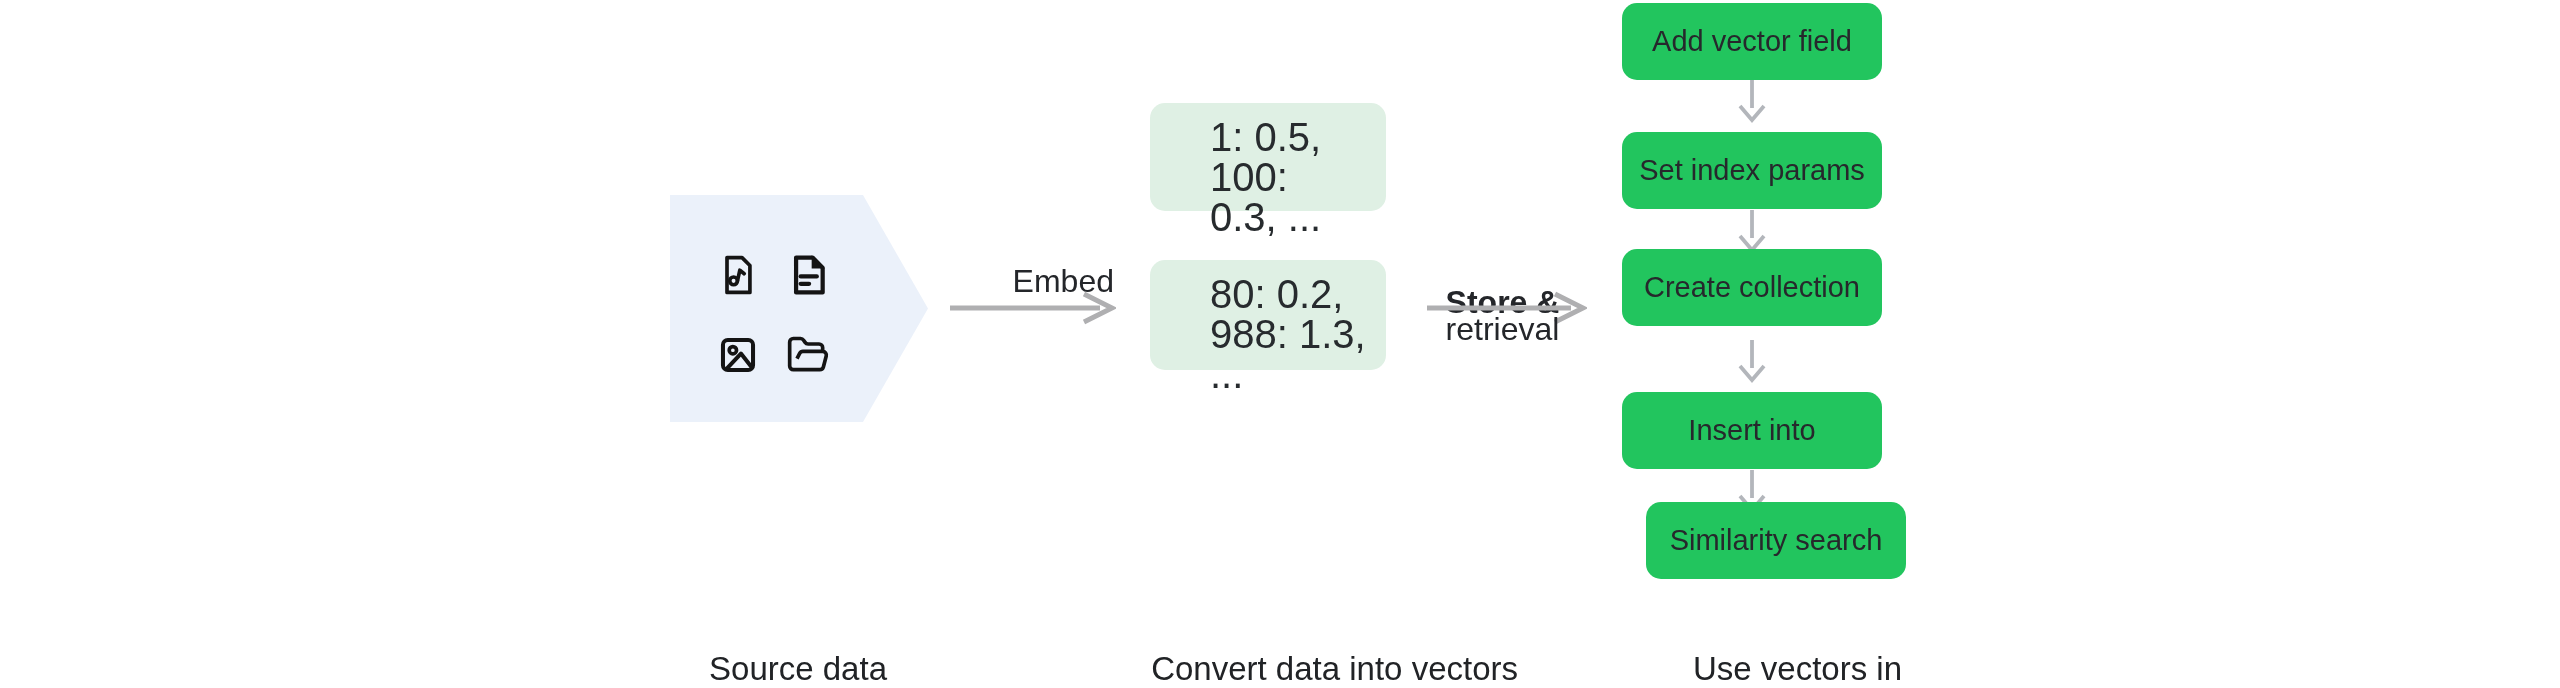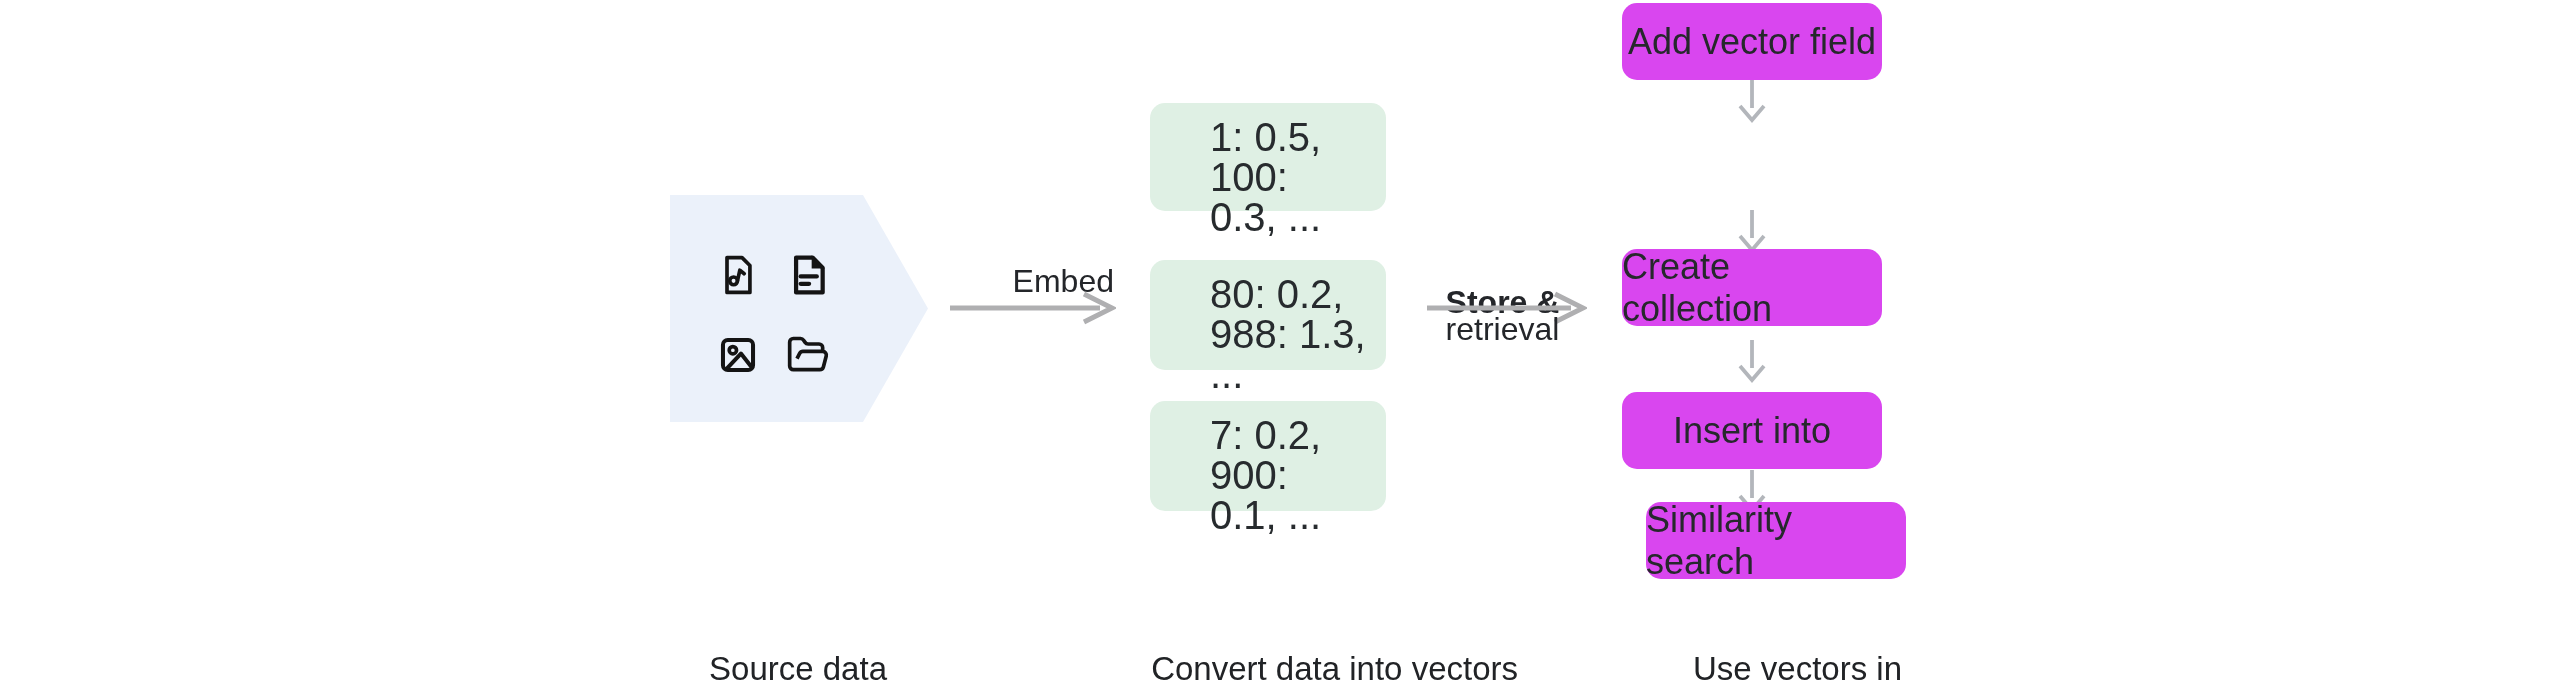--- a/index.html
+++ b/index.html
@@ -37,23 +37,23 @@
     background:#DFF0E4;border-radius:15px;
     box-sizing:border-box;padding:14px 0 0 60px;
     font-size:40px;line-height:40px;color:#272B2E;
   }
   .vec1{top:103px;}
   .vec2{top:260px;height:110px;}
   .vec3{top:401px;height:110px;}
   
   .step-box{
     position:absolute;left:1622px;width:260px;height:77px;
-    background:#d946ef;border-radius:15px;
+    background:#22c55e;border-radius:15px;
     display:flex;align-items:center;justify-content:center;
-    font-size:36px;color:#26282C;
+    font-size:29px;color:#26282C;
   }
   .step1{top:3px;}.step2{top:132px;}.step3{top:249px;}.step4{top:392px;}.step5{top:502px;margin-left:24px;}
   .down-arrow{position:absolute;left:1737px;width:30px;height:44px;}
   .down-arrow line,.down-arrow polyline{stroke:#B3B6BB;stroke-width:3.8;fill:none;}
   .da1{top:79px;}.da2{top:209px;}.da3{top:339px;}.da4{top:469px;}
   
   .col-label{
     position:absolute;top:650px;height:38px;
     font-size:33px;line-height:38px;text-align:right;color:#212326;
   }
@@ -97,37 +97,34 @@
   </svg>
 
   <div class="vec-box vec1">
     <div>1: 0.5, 100:</div>
     <div>0.3, ...</div>
   </div>
   <div class="vec-box vec2">
     <div>80: 0.2,</div>
     <div>988: 1.3, ...</div>
   </div>
-  <div class="vec-box vec3">
-    <div>7: 0.2, 900:</div>
-    <div>0.1, ...</div>
-  </div>
 
   <div class="arrow-label" style="left:1420px;top:284px;width:165px;font-weight:bold;">Store &amp;</div>
   <svg class="h-arrow" style="left:1427px;width:160px;" viewBox="0 0 160 36">
     <line x1="0" y1="18" x2="144" y2="18"></line>
     <polyline points="128,4 156,18 128,32"></polyline>
   </svg>
   <div class="arrow-label" style="left:1420px;top:311px;width:165px;">retrieval</div>
 
   <div class="step-box step1">Add vector field</div>
   <svg class="down-arrow da1" viewBox="0 0 30 44">
     <line x1="15" y1="1" x2="15" y2="29"></line>
       <polyline points="3,27 15,41 27,27"></polyline>
   </svg>
+  <div class="step-box step2">Set index params</div>
   <svg class="down-arrow da2" viewBox="0 0 30 44">
     <line x1="15" y1="1" x2="15" y2="29"></line>
       <polyline points="3,27 15,41 27,27"></polyline>
   </svg>
   <div class="step-box step3">Create collection</div>
   <svg class="down-arrow da3" viewBox="0 0 30 44">
     <line x1="15" y1="1" x2="15" y2="29"></line>
       <polyline points="3,27 15,41 27,27"></polyline>
   </svg>
   <div class="step-box step4">Insert into</div>

